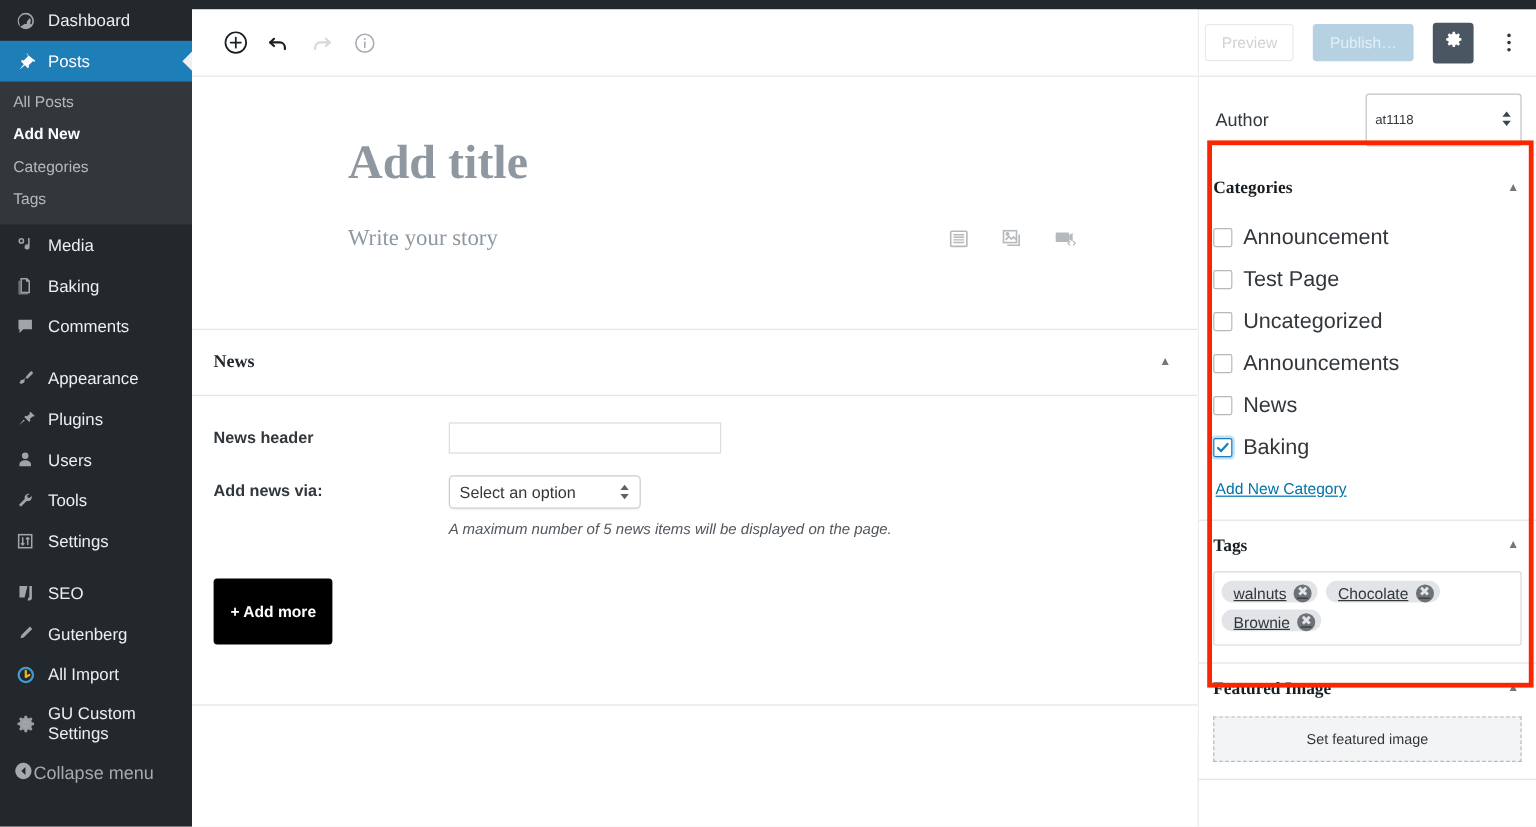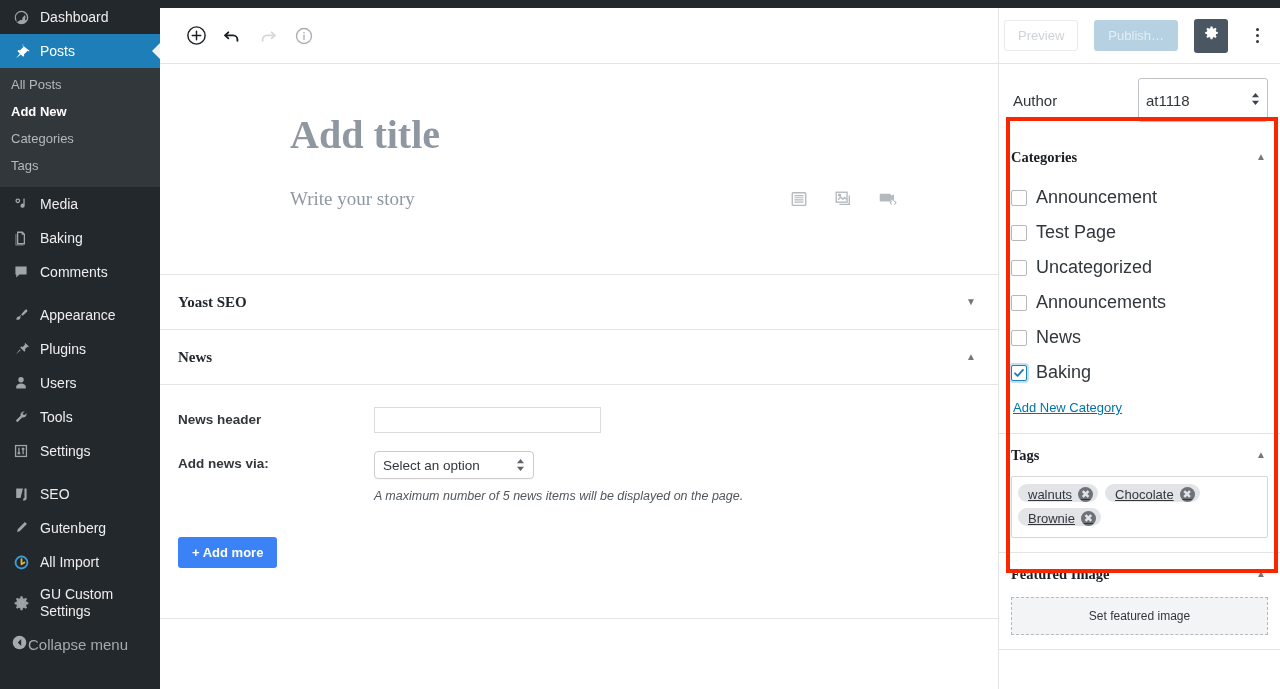--- a/index.html
+++ b/index.html
@@ -181,26 +181,26 @@
     box-shadow: 0 1px 1px rgba(0,0,0,.03);
   }
   .fake-select .sel-val { flex:1 1 auto; }
   .fake-select .sel-arrows { display:flex; flex-direction:column; gap:2px; color:#5b6269; }
   .helper {
     font-size: 12.5px; font-style: italic; color:#50575e;
     margin-top: 10px;
   }
   .addmore {
     margin: 34px 0 0 0;
-    background: #3b82f6;
+    background: #000000;
     color:#fff;
     border: none; border-radius: 3px;
     font-family: "Liberation Sans", sans-serif;
     font-size: 13px; font-weight: bold;
-    padding: 8px 14px;
+    padding: 20px 14px;
     cursor: pointer;
   }
   .metabox-foot { height: 30px; border-top:1px solid #e5e5e5; margin-top: 26px; }
 
   
   .rsidebar {
     width: 281px; flex: 0 0 281px;
     background: #fff;
     height: 100%;
     position: relative;
@@ -254,21 +254,21 @@
     padding: 14px 12px 14px 14px;
     gap: 10px;
   }
   .author-label { font-size: 15px; color: #32373c; flex:1 1 auto; }
   .author-select {
     width: 130px; height: 44px;
     border: 1px solid #bfc3c7; border-radius: 3px;
     background: #fff;
     display:flex; align-items:center;
     padding: 0 7px;
-    font-size: 15px; color: #32373c;
+    font-size: 11px; color: #32373c;
     cursor: pointer;
   }
   .author-select .sel-val { flex:1 1 auto; }
 
   .rpanel { border-bottom: 1px solid #e2e4e7; }
   .rpanel-head {
     display:flex; align-items:center; justify-content:space-between;
     padding: 0 14px 0 12px;
     height: 42px;
     cursor: pointer;
@@ -577,26 +577,20 @@
                     <path d="M15.6 12.5l-1.6 1.8 1.6 1.8M19.2 12.5l1.6 1.8-1.6 1.8" fill="none" stroke="currentColor" stroke-width="1.2" stroke-linecap="round"></path>
                   </svg>
               </span>
             </div>
           </div>
           <div class="canvas-spacer"></div>
         </div>
 
         <div class="metaboxes">
 
-          <div class="metabox">
-            <div class="metabox-head">
-              <span class="metabox-title">Yoast SEO</span>
-              <span class="toggle-arrow">▼</span>
-            </div>
-          </div>
 
           <div class="metabox">
             <div class="metabox-head">
               <span class="metabox-title">News</span>
               <span class="toggle-arrow">▲</span>
             </div>
             <div class="metabox-body">
 
               <div class="field-row">
                 <div class="field-label">News header</div>

